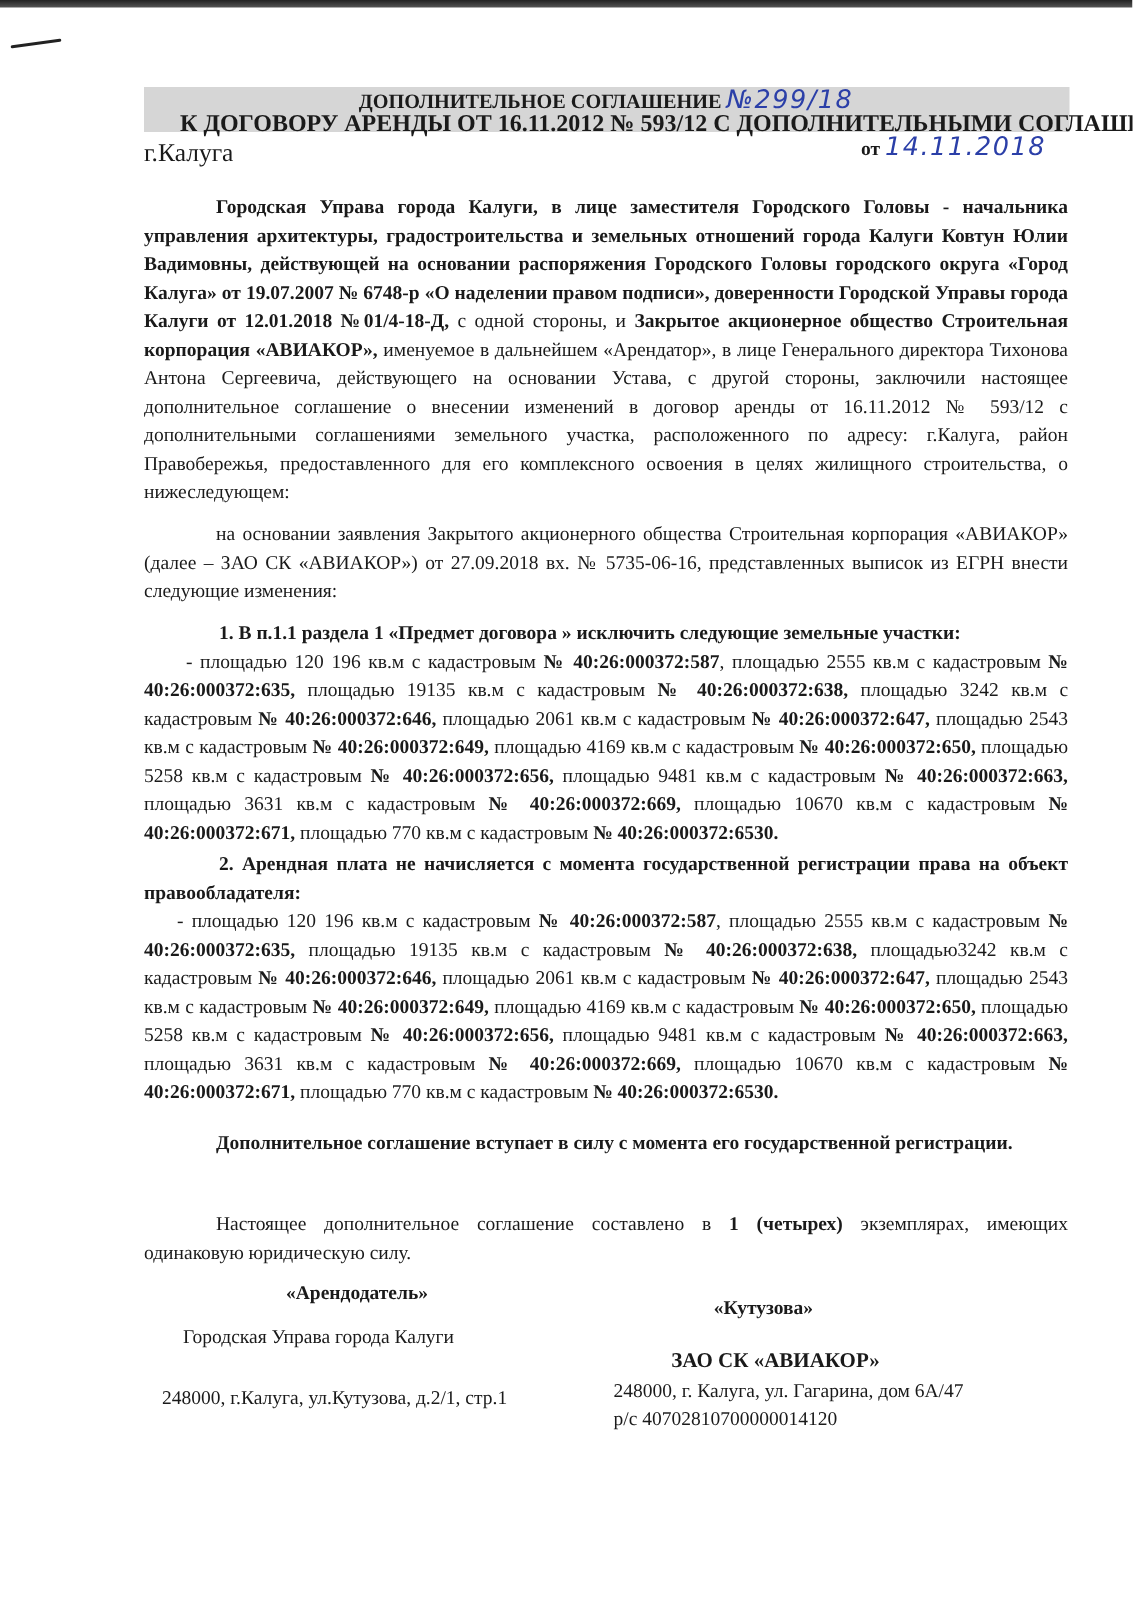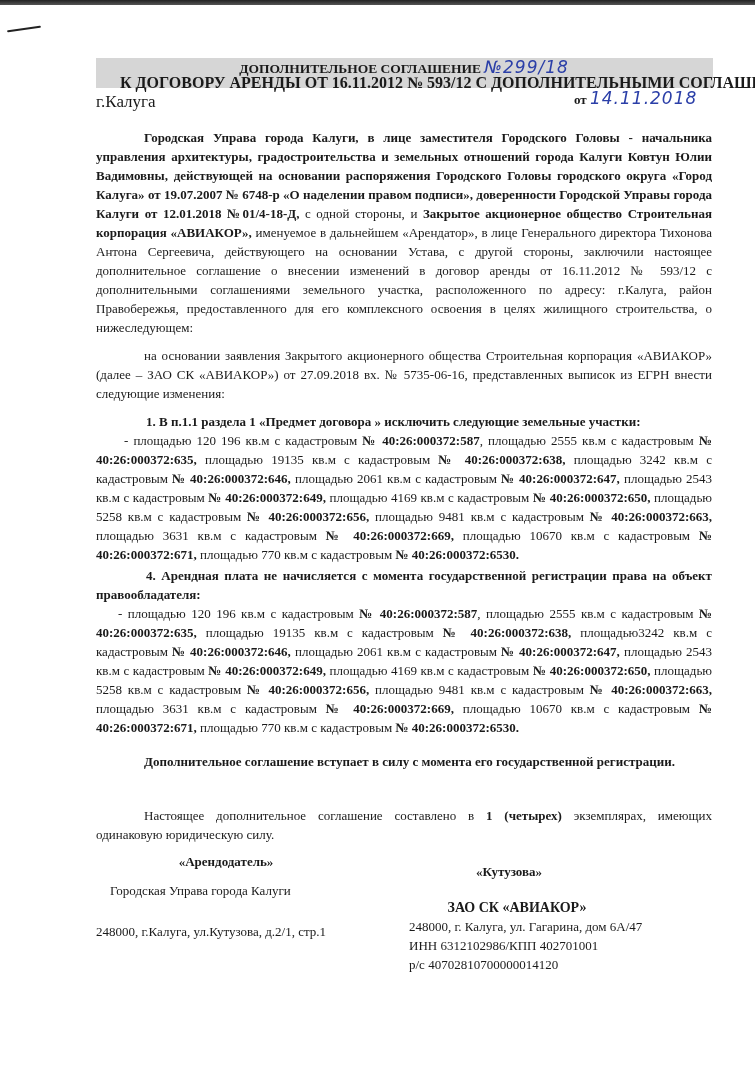--- a/index.html
+++ b/index.html
@@ -78,37 +78,36 @@
   </div>
 
   <div class="para indent" style="top:346px;">на основании заявления Закрытого акционерного общества Строительная корпорация «АВИАКОР» (далее – ЗАО СК «АВИАКОР») от 27.09.2018  вх. № 5735-06-16, представленных выписок из ЕГРН внести  следующие изменения:</div>
 
   <div class="para" style="top:412px;">
     <div class="b" style="padding-left:50px;">1.  В п.1.1 раздела 1 «Предмет договора »  исключить следующие земельные участки:</div>
     <div style="text-indent:28px;" id="plots0"><span>- </span><span>площадью 120 196 кв.м с кадастровым</span> <span class="b">№ 40:26:000372:587</span><span>, </span><span>площадью 2555 кв.м с кадастровым</span> <span class="b">№ 40:26:000372:635,</span><span> </span><span>площадью 19135  кв.м с кадастровым</span> <span class="b">№ 40:26:000372:638,</span><span> </span><span>площадью 3242 кв.м с кадастровым</span> <span class="b">№ 40:26:000372:646,</span><span> </span><span>площадью 2061 кв.м с кадастровым</span> <span class="b">№ 40:26:000372:647,</span><span> </span><span>площадью 2543 кв.м с кадастровым</span> <span class="b">№ 40:26:000372:649,</span><span> </span><span>площадью 4169 кв.м с кадастровым</span> <span class="b">№ 40:26:000372:650,</span><span> </span><span>площадью 5258 кв.м с кадастровым</span> <span class="b">№ 40:26:000372:656,</span><span> </span><span>площадью 9481 кв.м с кадастровым</span> <span class="b">№ 40:26:000372:663,</span><span> </span><span>площадью 3631 кв.м с кадастровым</span> <span class="b">№ 40:26:000372:669,</span><span> </span><span>площадью 10670 кв.м с кадастровым</span> <span class="b">№ 40:26:000372:671,</span><span> </span><span>площадью 770 кв.м с кадастровым</span> <span class="b">№ 40:26:000372:6530.</span><span></span></div>
   </div>
 
   <div class="para" style="top:566px;">
-    <div class="b" style="text-indent:50px;">4.  Арендная плата не начисляется с момента государственной регистрации права на объект правообладателя:</div>
+    <div class="b" style="text-indent:50px;">2.  Арендная плата не начисляется с момента государственной регистрации права на объект правообладателя:</div>
     <div style="text-indent:22px;" id="plots1"><span>- </span><span>площадью 120 196 кв.м с кадастровым</span> <span class="b">№ 40:26:000372:587</span><span>, </span><span>площадью 2555 кв.м с кадастровым</span> <span class="b">№ 40:26:000372:635,</span><span> </span><span>площадью 19135  кв.м с кадастровым</span> <span class="b">№ 40:26:000372:638,</span><span> </span><span>площадью3242 кв.м с кадастровым</span> <span class="b">№ 40:26:000372:646,</span><span> </span><span>площадью 2061 кв.м с кадастровым</span> <span class="b">№ 40:26:000372:647,</span><span> </span><span>площадью 2543 кв.м с кадастровым</span> <span class="b">№ 40:26:000372:649,</span><span> </span><span>площадью 4169 кв.м с кадастровым</span> <span class="b">№ 40:26:000372:650,</span><span> </span><span>площадью 5258 кв.м с кадастровым</span> <span class="b">№ 40:26:000372:656,</span><span> </span><span>площадью 9481 кв.м с кадастровым</span> <span class="b">№ 40:26:000372:663,</span><span> </span><span>площадью 3631 кв.м с кадастровым</span> <span class="b">№ 40:26:000372:669,</span><span> </span><span>площадью 10670 кв.м с кадастровым</span> <span class="b">№ 40:26:000372:671,</span><span> </span><span>площадью 770 кв.м с кадастровым</span> <span class="b">№ 40:26:000372:6530.</span><span></span></div>
   </div>
 
   <div class="para b indent" style="top:752px;">Дополнительное соглашение вступает в силу с момента его государственной регистрации.</div>
 
   <div class="para indent" style="top:806px;">
     <span>Настоящее дополнительное соглашение составлено в </span><span class="b">1 (четырех)</span><span> экземплярах, имеющих одинаковую юридическую силу.</span>
   </div>
 
-  <div class="sig-col" style="top:852px; left:0; width:300px;">
+  <div class="sig-col" style="top:852px; left:12px; width:300px;">
     <div class="b" style="text-align:center; padding-right:40px;">«Арендодатель»</div>
     <div style="margin-top:10px; padding-left:14px;">Городская Управа города Калуги</div>
     <div style="margin-top:22px;">248000, г.Калуга, ул.Кутузова, д.2/1, стр.1</div>
   </div>
 
   <div class="sig-col" style="top:862px; left:313px; width:310px;">
     <div class="b" style="text-align:center; padding-right:110px;">«Кутузова»</div>
     <div class="b" style="margin-top:17px; text-align:center; padding-right:94px; font-size:14px;">ЗАО СК «АВИАКОР»</div>
     <div>248000, г. Калуга, ул. Гагарина, дом 6А/47</div>
-    <div>ИНН 6312102986/КПП 402701001</div>
     <div>р/с 40702810700000014120</div>
   </div>
 
 </div>
 
 </body></html>

